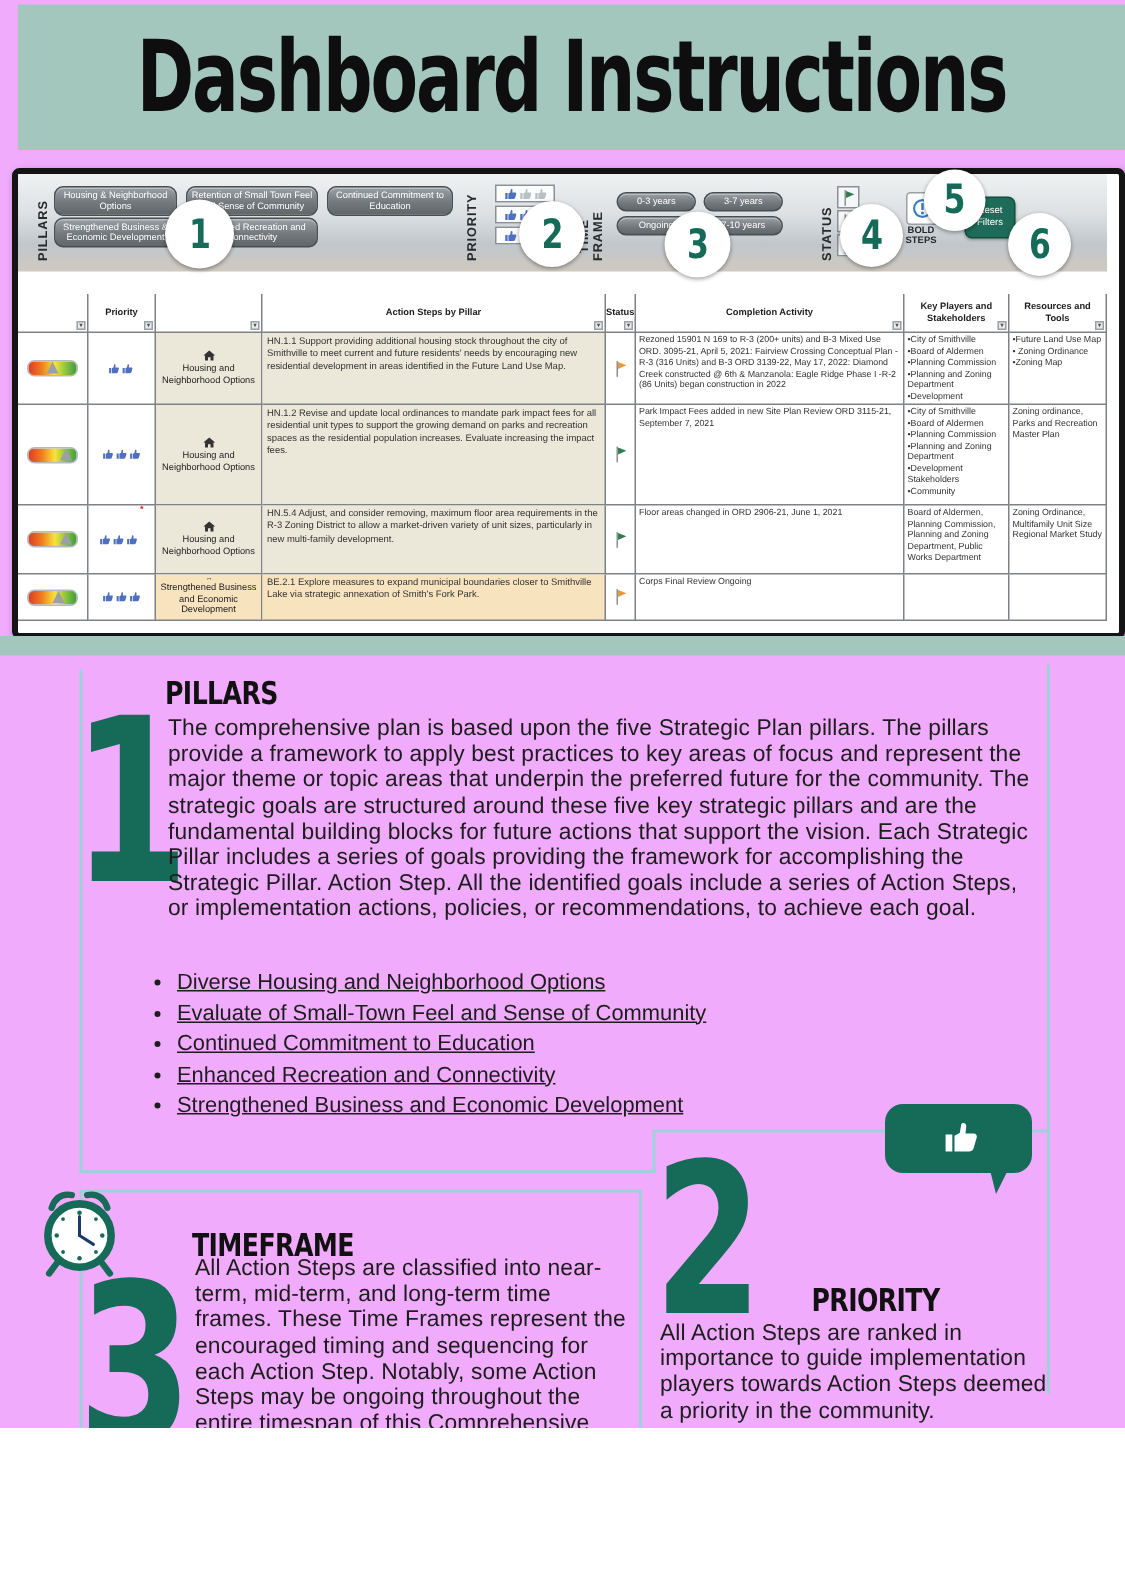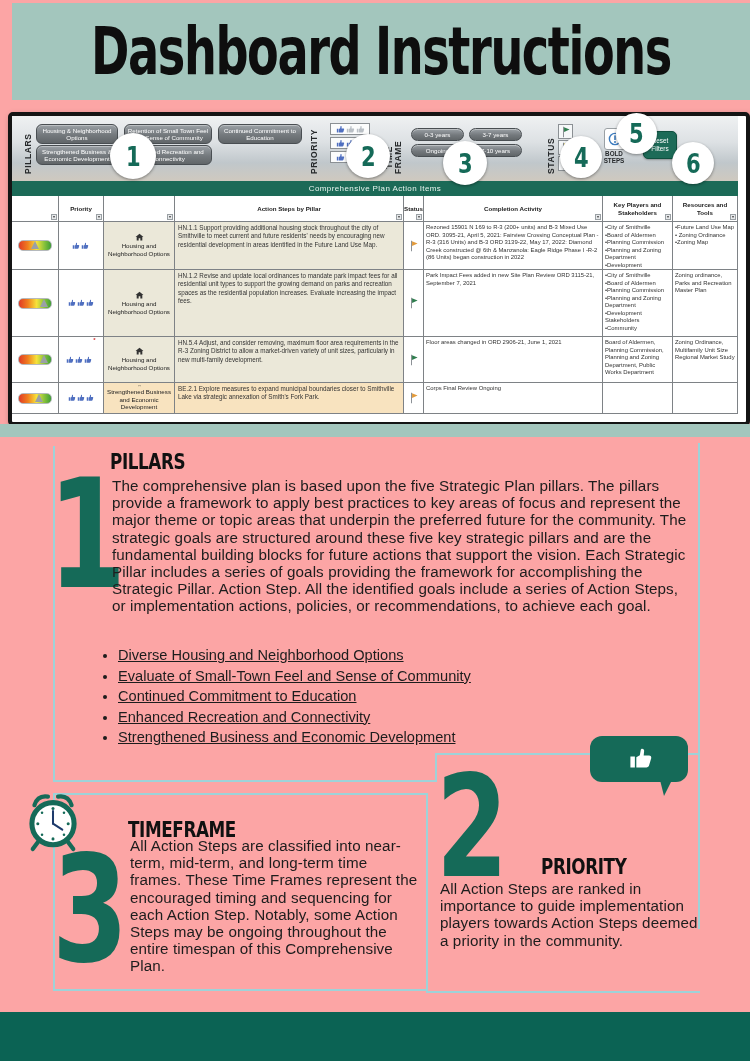--- a/index.html
+++ b/index.html
@@ -1,16 +1,16 @@
 <!DOCTYPE html>
 <html><head>
 <meta charset="utf-8">
 <style>
   html,body{margin:0;padding:0;background:#fff;}
-  #page{position:relative;width:750px;height:1061px;background:#fca5a5;overflow:hidden;
+  #page{position:relative;width:750px;height:952px;background:#f0abfc;overflow:hidden;
         font-family:"Liberation Sans",sans-serif;color:#1c1c1c;}
 
   
   .banner{position:absolute;left:12px;top:3px;width:738px;height:97px;background:#a3c6bd;}
   .banner .t{width:100%;height:100%;display:flex;align-items:center;justify-content:center;
              font-family:"DejaVu Sans",sans-serif;font-weight:bold;font-size:66px;color:#0e0e0e;
              transform:scaleX(.70);transform-origin:center;letter-spacing:-2px;white-space:nowrap;}
 
   
   .frame{position:absolute;left:8px;top:112px;width:734px;height:306px;border:4px solid #141414;
@@ -216,21 +216,20 @@
     <div class="callout" style="left:548px;top:20px;width:42px;height:42px;">
         <span>4</span>
       </div>
     <div class="callout" style="left:604px;top:-3px;width:41px;height:41px;">
         <span>5</span>
       </div>
     <div class="callout" style="left:660px;top:26px;width:42px;height:42px;">
         <span>6</span>
       </div>
 
-    <div class="ttitle">Comprehensive Plan Action Items</div>
 
     <div class="tbl">
 
       <div class="hc"><span></span><span class="dd">▾</span></div>
       <div class="hc"><span>Priority</span><span class="dd">▾</span></div>
       <div class="hc"><span></span><span class="dd">▾</span></div>
       <div class="hc"><span>Action Steps by Pillar</span><span class="dd">▾</span></div>
       <div class="hc"><span>Status</span><span class="dd">▾</span></div>
       <div class="hc"><span>Completion Activity</span><span class="dd">▾</span></div>
       <div class="hc"><span>Key Players and

